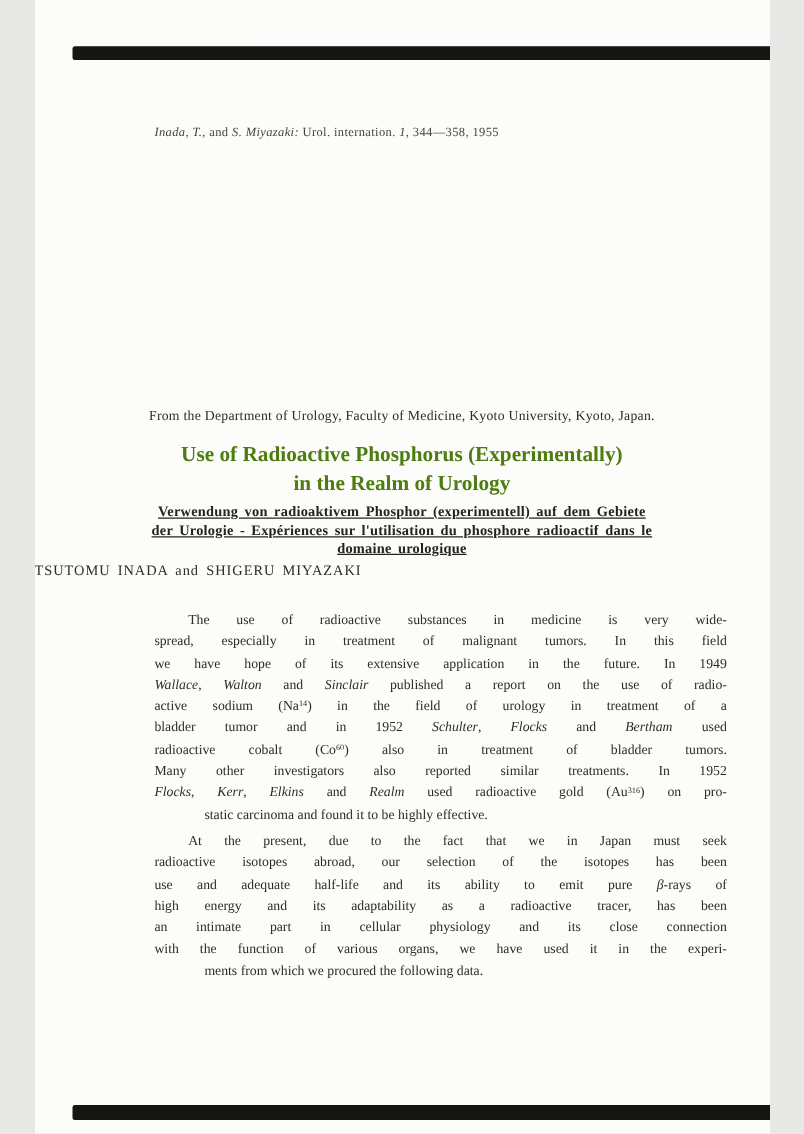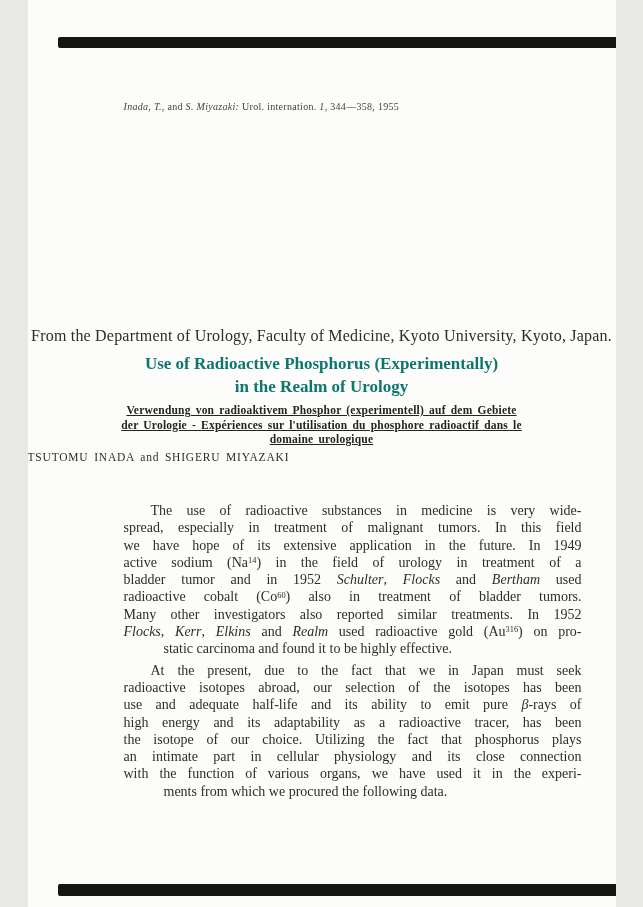--- a/index.html
+++ b/index.html
@@ -25,32 +25,32 @@
     left: 96px; top: 101px;
     font-size: 10px;
     letter-spacing: 0.3px;
     color: var(--faint_ink, #4a473f);
     white-space: nowrap;
   }
   .affiliation {
     position: absolute;
     left: 0; top: 327px; width: 100%;
     text-align: center;
-    font-size: 16px;
+    font-size: 11px;
     letter-spacing: 0.2px;
   }
   .title {
     position: absolute;
     left: 0; top: 352px; width: 100%;
     margin: 0;
     text-align: center;
     font-size: 17px;
     font-weight: bold;
     line-height: 23px;
-    color: #0f766e;
+    color: #4d7c0f;
   }
   .subtitle {
     position: absolute;
     left: 0; top: 403px; width: 100%;
     text-align: center;
     font-size: 11.5px;
     font-weight: bold;
     line-height: 14.5px;
     letter-spacing: 0.2px;
     word-spacing: 2px;
@@ -60,23 +60,23 @@
   .authors {
     position: absolute;
     left: 0; top: 451px; width: 100%;
     text-align: left;
     font-size: 11.5px;
     letter-spacing: 0.8px;
     word-spacing: 2px;
   }
   .body-block {
     position: absolute;
-    left: 96px; top: 502px;
+    left: 96px; top: 488px;
     width: 458px;
-    font-size: 14px;
+    font-size: 11px;
     line-height: 17.3px;
   }
   .para + .para { margin-top: 4px; }
   .line { text-align: justify; text-align-last: justify; }
   .line.firstline { text-indent: 27px; }
   .line.lastline { text-align-last: left; margin-left: 40px; }
   .i { font-style: italic; }
   sup {
     font-size: 0.6em;
     line-height: 0;
@@ -107,33 +107,33 @@
     <div>domaine urologique</div>
   </div>
 
   <div class="authors">TSUTOMU INADA and SHIGERU MIYAZAKI</div>
 
   <div class="body-block">
       <div class="para">
         <div class="line firstline"><span>The use of radioactive substances in medicine is very wide-</span></div>
         <div class="line"><span>spread, especially in treatment of malignant tumors. In this field</span></div>
         <div class="line"><span>we have hope of its extensive application in the future. In 1949</span></div>
+        <div class="line"><span class="i">Wallace</span><span>, </span><span class="i">Walton</span><span> and </span><span class="i">Sinclair</span><span> published a report on the use of radio-</span></div>
         <div class="line"><span>active sodium (Na</span><sup>14</sup><span>) in the field of urology in treatment of a</span></div>
         <div class="line"><span>bladder tumor and in 1952 </span><span class="i">Schulter</span><span>, </span><span class="i">Flocks</span><span> and </span><span class="i">Bertham</span><span> used</span></div>
         <div class="line"><span>radioactive cobalt (Co</span><sup>60</sup><span>) also in treatment of bladder tumors.</span></div>
         <div class="line"><span>Many other investigators also reported similar treatments. In 1952</span></div>
         <div class="line"><span class="i">Flocks</span><span>, </span><span class="i">Kerr</span><span>, </span><span class="i">Elkins</span><span> and </span><span class="i">Realm</span><span> used radioactive gold (Au</span><sup>316</sup><span>) on pro-</span></div>
         <div class="line lastline"><span>static carcinoma and found it to be highly effective.</span></div>
       </div>
       <div class="para">
         <div class="line firstline"><span>At the present, due to the fact that we in Japan must seek</span></div>
         <div class="line"><span>radioactive isotopes abroad, our selection of the isotopes has been</span></div>
         <div class="line"><span>use and adequate half-life and its ability to emit pure </span><span class="i">β</span><span>-rays of</span></div>
         <div class="line"><span>high energy and its adaptability as a radioactive tracer, has been</span></div>
-        <div class="line"><span>the isotope of our choice. Utilizing the fact that phosphorus plays</span></div>
         <div class="line"><span>an intimate part in cellular physiology and its close connection</span></div>
         <div class="line"><span>with the function of various organs, we have used it in the experi-</span></div>
         <div class="line lastline"><span>ments from which we procured the following data.</span></div>
       </div>
     </div>
 
   <div class="scan-bar bottom"></div>
 
 </div>
 

